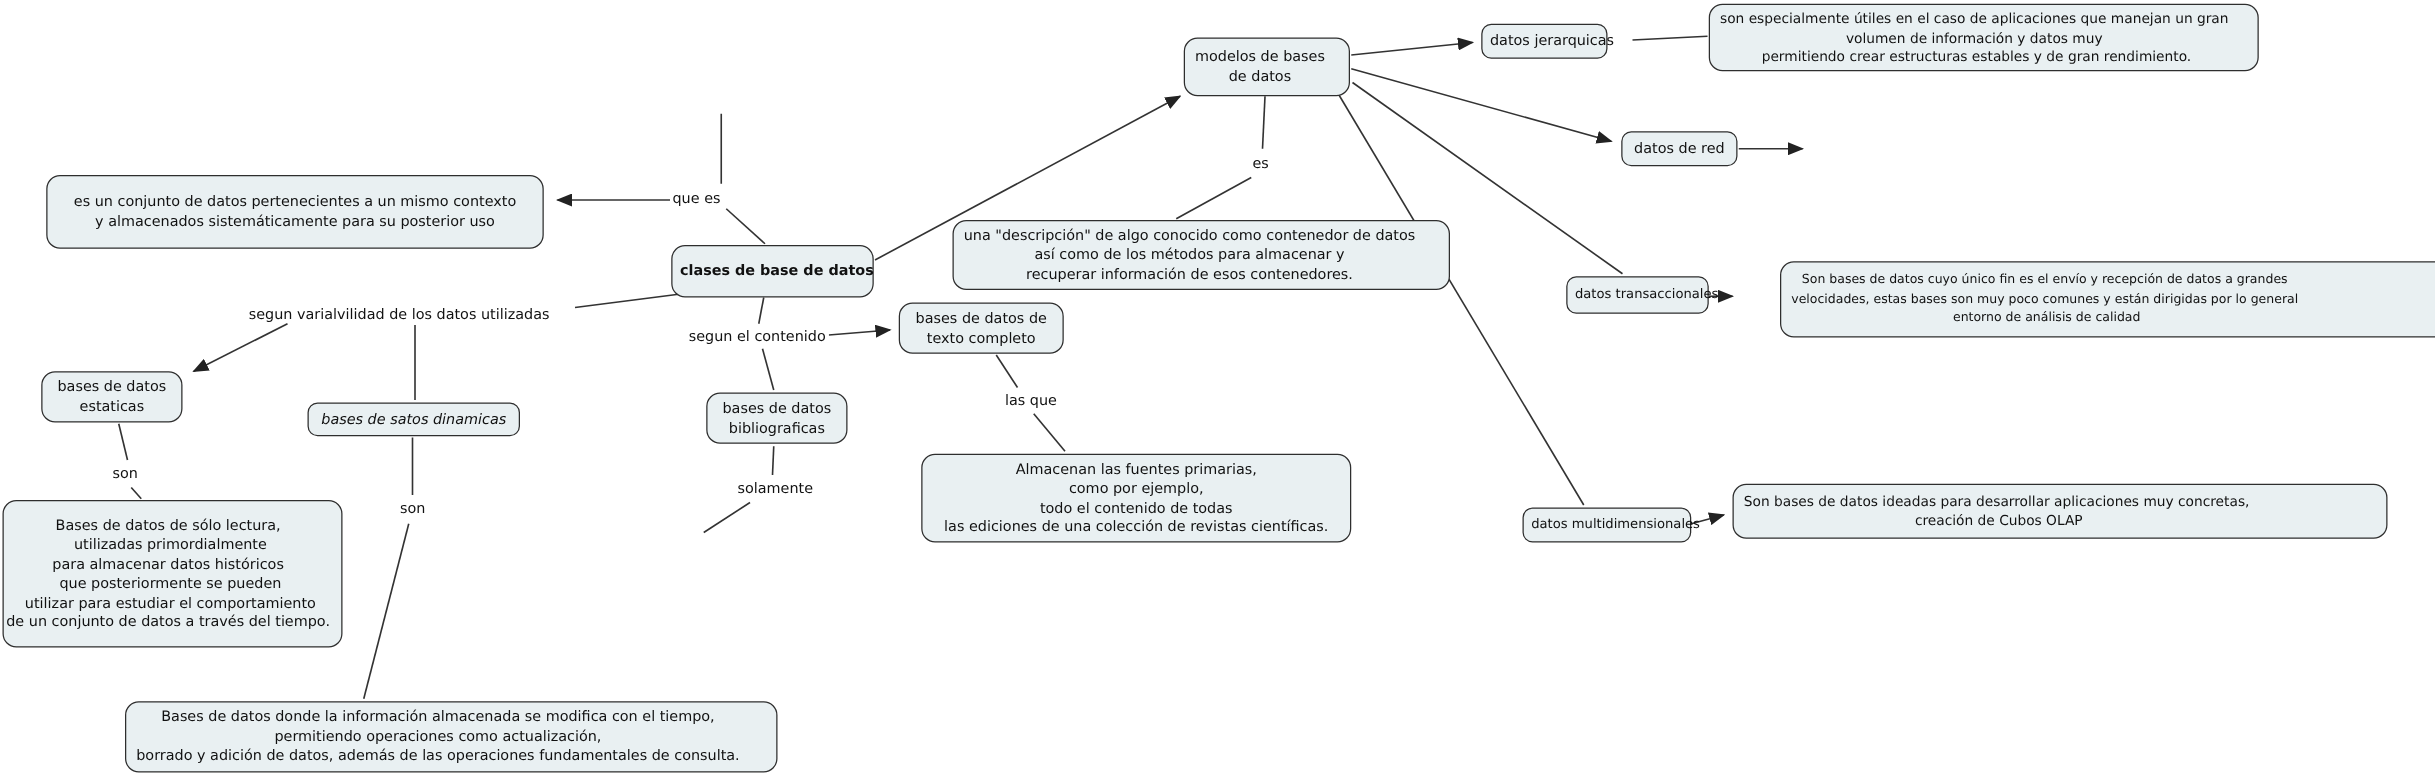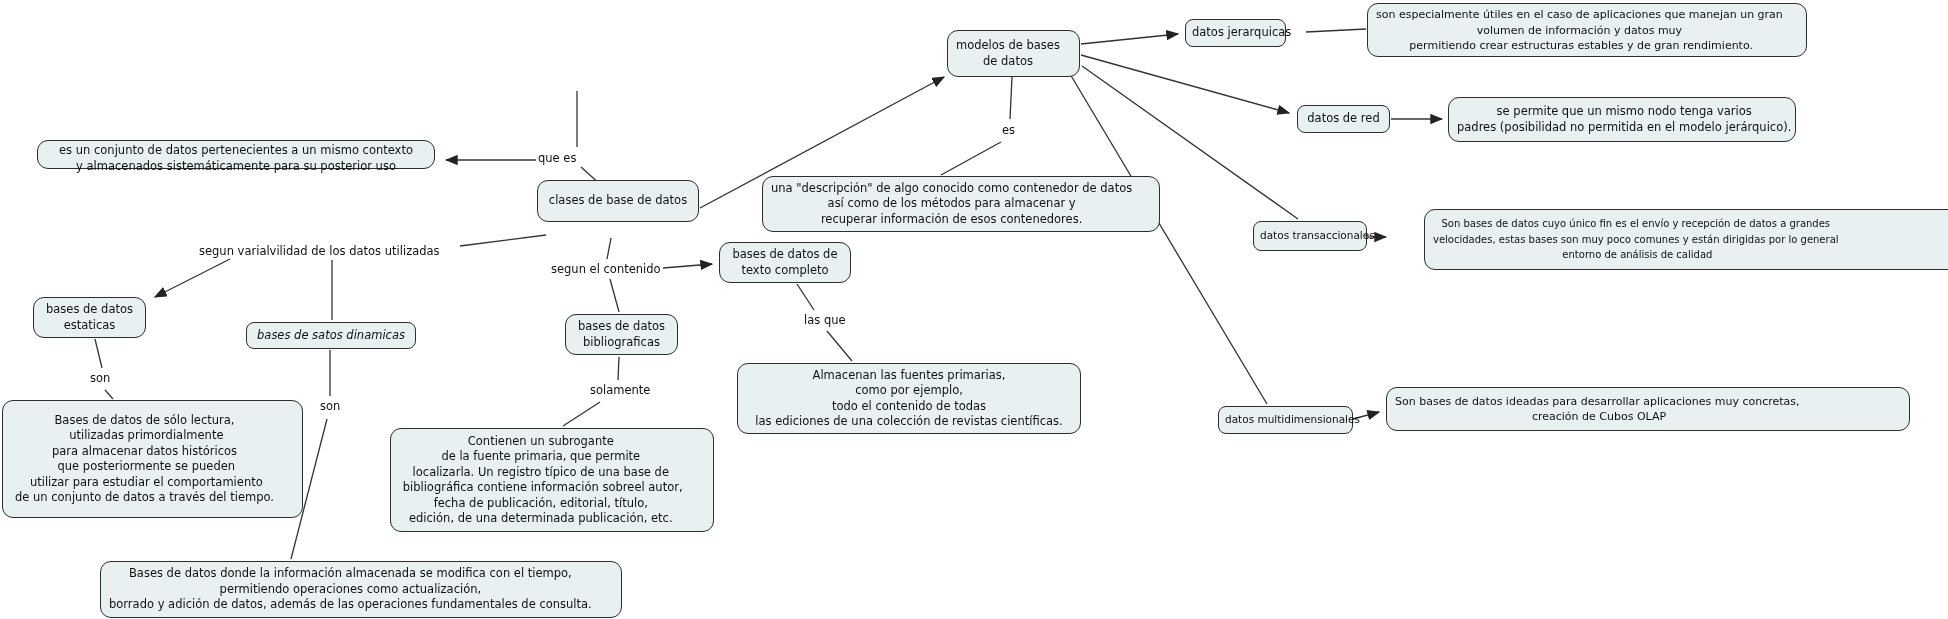--- a/index.html
+++ b/index.html
@@ -60,38 +60,36 @@
       <line x1="663" y1="268" x2="712" y2="264" marker-end="url(#arr)"></line>
       <line x1="610" y1="279" x2="619" y2="312"></line>
       <line x1="797" y1="284" x2="814" y2="310"></line>
       <line x1="827" y1="331" x2="852" y2="361"></line>
       <line x1="619" y1="357" x2="618" y2="380"></line>
       <line x1="600" y1="402" x2="563" y2="426"></line>
     </g>
   </svg>
 
 
-  <div class="node" style="left:37px; top:140px; width:398px; height:29px;">es un conjunto de datos pertenecientes a un mismo contexto
+  <div class="node" style="left:37px; top:140px; width:398px; height:59px;">es un conjunto de datos pertenecientes a un mismo contexto
 y almacenados sistemáticamente para su posterior uso</div>
 
-  <div class="node" style="left:537px; top:180px; width:162px; height:42px;">clases de base de datos</div>
+  <div class="node" style="left:537px; top:196px; width:162px; height:42px;font-weight:bold;">clases de base de datos</div>
 
   <div class="node al" style="left:947px; top:30px; width:133px; height:47px;">modelos de bases
 de datos</div>
 
   <div class="node small" style="left:1185px; top:19px; width:101px; height:28px;">datos jerarquicas</div>
 
   <div class="node al" style="left:1367px; top:3px; width:440px; height:54px; font-size:11px;">son especialmente útiles en el caso de aplicaciones que manejan un gran
 volumen de información y datos muy
  permitiendo crear estructuras estables y de gran rendimiento.</div>
 
   <div class="node small" style="left:1297px; top:105px; width:93px; height:28px;">datos de red</div>
 
-  <div class="node al" style="left:1448px; top:97px; width:348px; height:45px;">se permite que un mismo nodo tenga varios
-padres (posibilidad no permitida en el modelo jerárquico).</div>
 
   <div class="node al" style="left:762px; top:176px; width:398px; height:56px;">una "descripción" de algo conocido como contenedor de datos
 así como de los métodos para almacenar y
 recuperar información de esos contenedores.</div>
 
   <div class="node small" style="left:1253px; top:221px; width:114px; height:30px; font-size:10.5px;">datos transaccionales</div>
 
   <div class="node al" style="left:1392px; top:209px; width:668px; height:61px; font-size:10px;margin-left:32px;">Son bases de datos cuyo único fin es el envío y recepción de datos a grandes
 velocidades, estas bases son muy poco comunes y están dirigidas por lo general
  entorno de análisis de calidad</div>
@@ -100,31 +98,25 @@
 texto completo</div>
 
   <div class="node" style="left:737px; top:363px; width:344px; height:71px;">Almacenan las fuentes primarias,
 como por ejemplo,
 todo el contenido de todas
 las ediciones de una colección de revistas científicas.</div>
 
   <div class="node" style="left:565px; top:314px; width:113px; height:41px;">bases de datos
 bibliograficas</div>
 
-  <div class="node al" style="left:390px; top:428px; width:324px; height:104px;">Contienen un subrogante
-de la fuente primaria, que permite
-localizarla. Un registro típico de una base de
- bibliográfica contiene información sobreel autor,
-fecha de publicación, editorial, título,
-edición, de una determinada publicación, etc.</div>
 
   <div class="node" style="left:33px; top:297px; width:113px; height:41px;">bases de datos
 estaticas</div>
 
-  <div class="node al" style="left:2px; top:400px; width:301px; height:118px; padding:3px 12px;">Bases de datos de sólo lectura,
+  <div class="node al" style="left:2px; top:400px; width:272px; height:118px; padding:3px 2px;">Bases de datos de sólo lectura,
  utilizadas primordialmente
 para almacenar datos históricos
  que posteriormente se pueden
  utilizar para estudiar el comportamiento
 de un conjunto de datos a través del tiempo.</div>
 
   <div class="node small" style="left:246px; top:322px; width:170px; height:27px;font-style:italic;">bases de satos dinamicas</div>
 
   <div class="node al" style="left:100px; top:561px; width:522px; height:57px;">Bases de datos donde la información almacenada se modifica con el tiempo,
 permitiendo operaciones como actualización,

